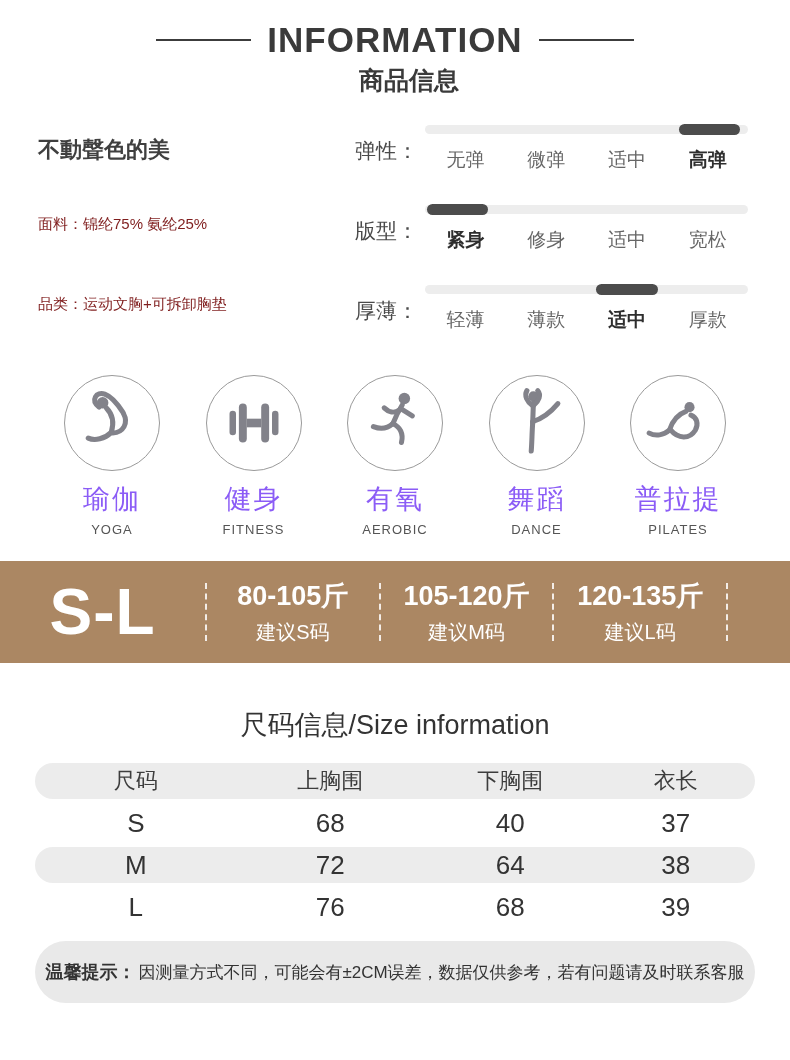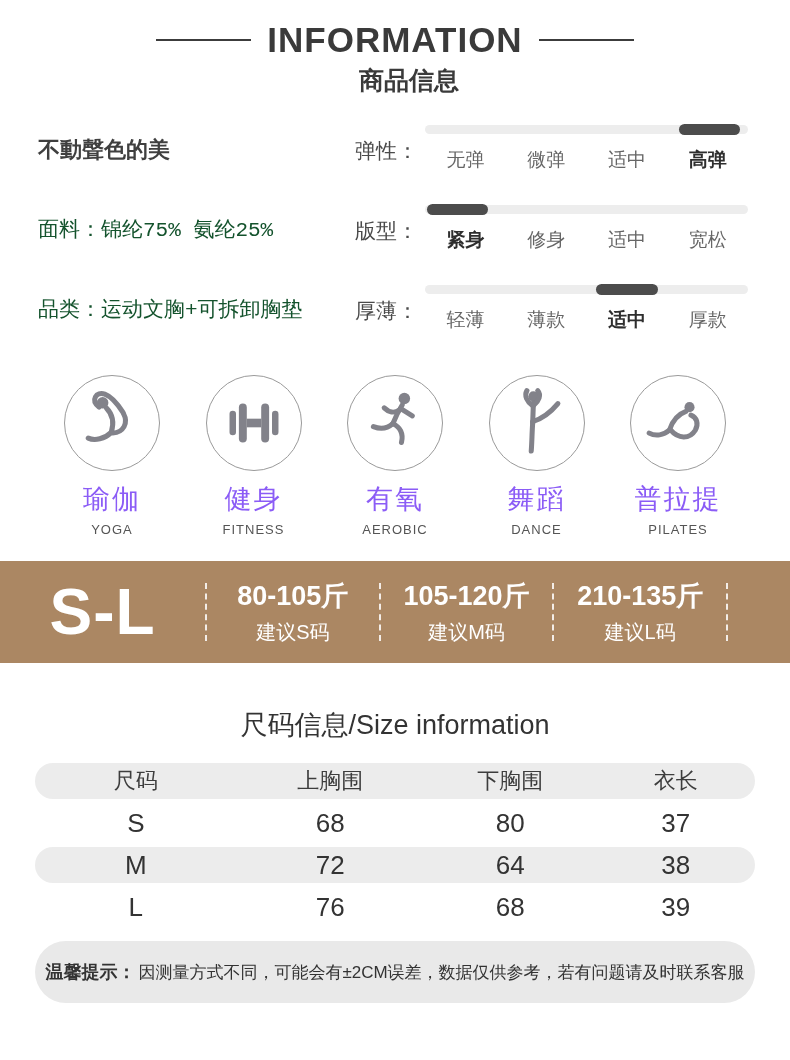--- a/index.html
+++ b/index.html
@@ -11,21 +11,21 @@
   .hdr-row { display:flex; align-items:center; justify-content:center; gap:16px; }
   .hdr-line { width:95px; height:2px; background:#3c3c3c; }
   .hdr-en { font-size:35px; font-weight:800; letter-spacing:1px; color:#3a3a3a; }
   .hdr-cn { font-size:25px; font-weight:700; margin-top:4px; color:#3a3a3a;padding-left:28px; }
 
   
   .info { margin-top:8px; }
   .info-row { display:flex; height:80px; }
   .left-cell { width:355px; padding-left:38px; padding-top:30px; }
   .slogan { font-size:22px; font-weight:700; color:#3f3f3f; }
-  .left-text { font-size:21px; color:#14532d;font-family:Liberation Mono, monospace; }
+  .left-text { font-size:15px; color:#7f1d1d; }
   .right-cell { flex:1; display:flex; padding-top:20px; padding-right:42px; }
   .attr-label { font-size:21px; color:#4a4a4a; padding-top:12px; width:70px; flex-shrink:0; }
   .slider { flex:1; }
   .track { height:9px; background:#ededed; border-radius:5px; position:relative; }
   .fill { position:absolute; top:-1px; height:11px; width:19%; background:#4c4c4c; border-radius:6px; }
   .fill.p0 { left:0.5%; } .fill.p2 { left:53%; } .fill.p3 { left:78.5%; }
   .opts { display:flex; margin-top:13px; }
   .opt { flex:1; text-align:center; font-size:19px; color:#666; }
   .opt.sel { color:#2e2e2e; font-weight:700; }
 
@@ -222,40 +222,40 @@
       <div class="bw">80-105斤</div>
       <div class="bs">建议S码</div>
     </div>
     <div class="bdiv"></div>
     <div class="bsec">
       <div class="bw">105-120斤</div>
       <div class="bs">建议M码</div>
     </div>
     <div class="bdiv"></div>
     <div class="bsec">
-      <div class="bw">210-135斤</div>
+      <div class="bw">120-135斤</div>
       <div class="bs">建议L码</div>
     </div>
     <div class="bdiv"></div>
     <div class="bend"></div>
   </div>
 
   <div class="size-title">尺码信息/Size information</div>
 
   <div class="tbl">
     <div class="trow gray thead">
       <div class="tc c0">尺码</div>
       <div class="tc c1">上胸围</div>
       <div class="tc c2">下胸围</div>
       <div class="tc c3">衣长</div>
     </div>
     <div class="trow">
       <div class="tc c0 tval">S</div>
       <div class="tc c1 tval">68</div>
-      <div class="tc c2 tval">80</div>
+      <div class="tc c2 tval">40</div>
       <div class="tc c3 tval">37</div>
     </div>
     <div class="trow gray">
       <div class="tc c0 tval">M</div>
       <div class="tc c1 tval">72</div>
       <div class="tc c2 tval">64</div>
       <div class="tc c3 tval">38</div>
     </div>
     <div class="trow">
       <div class="tc c0 tval">L</div>

